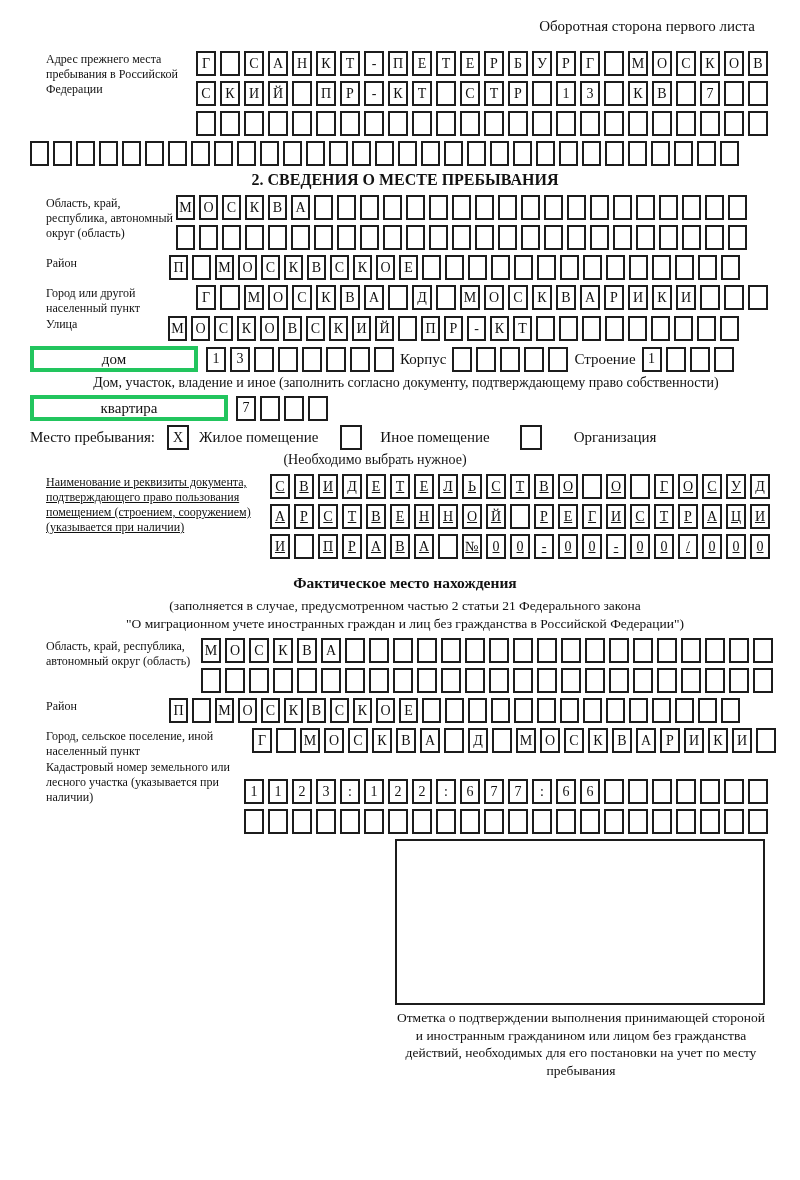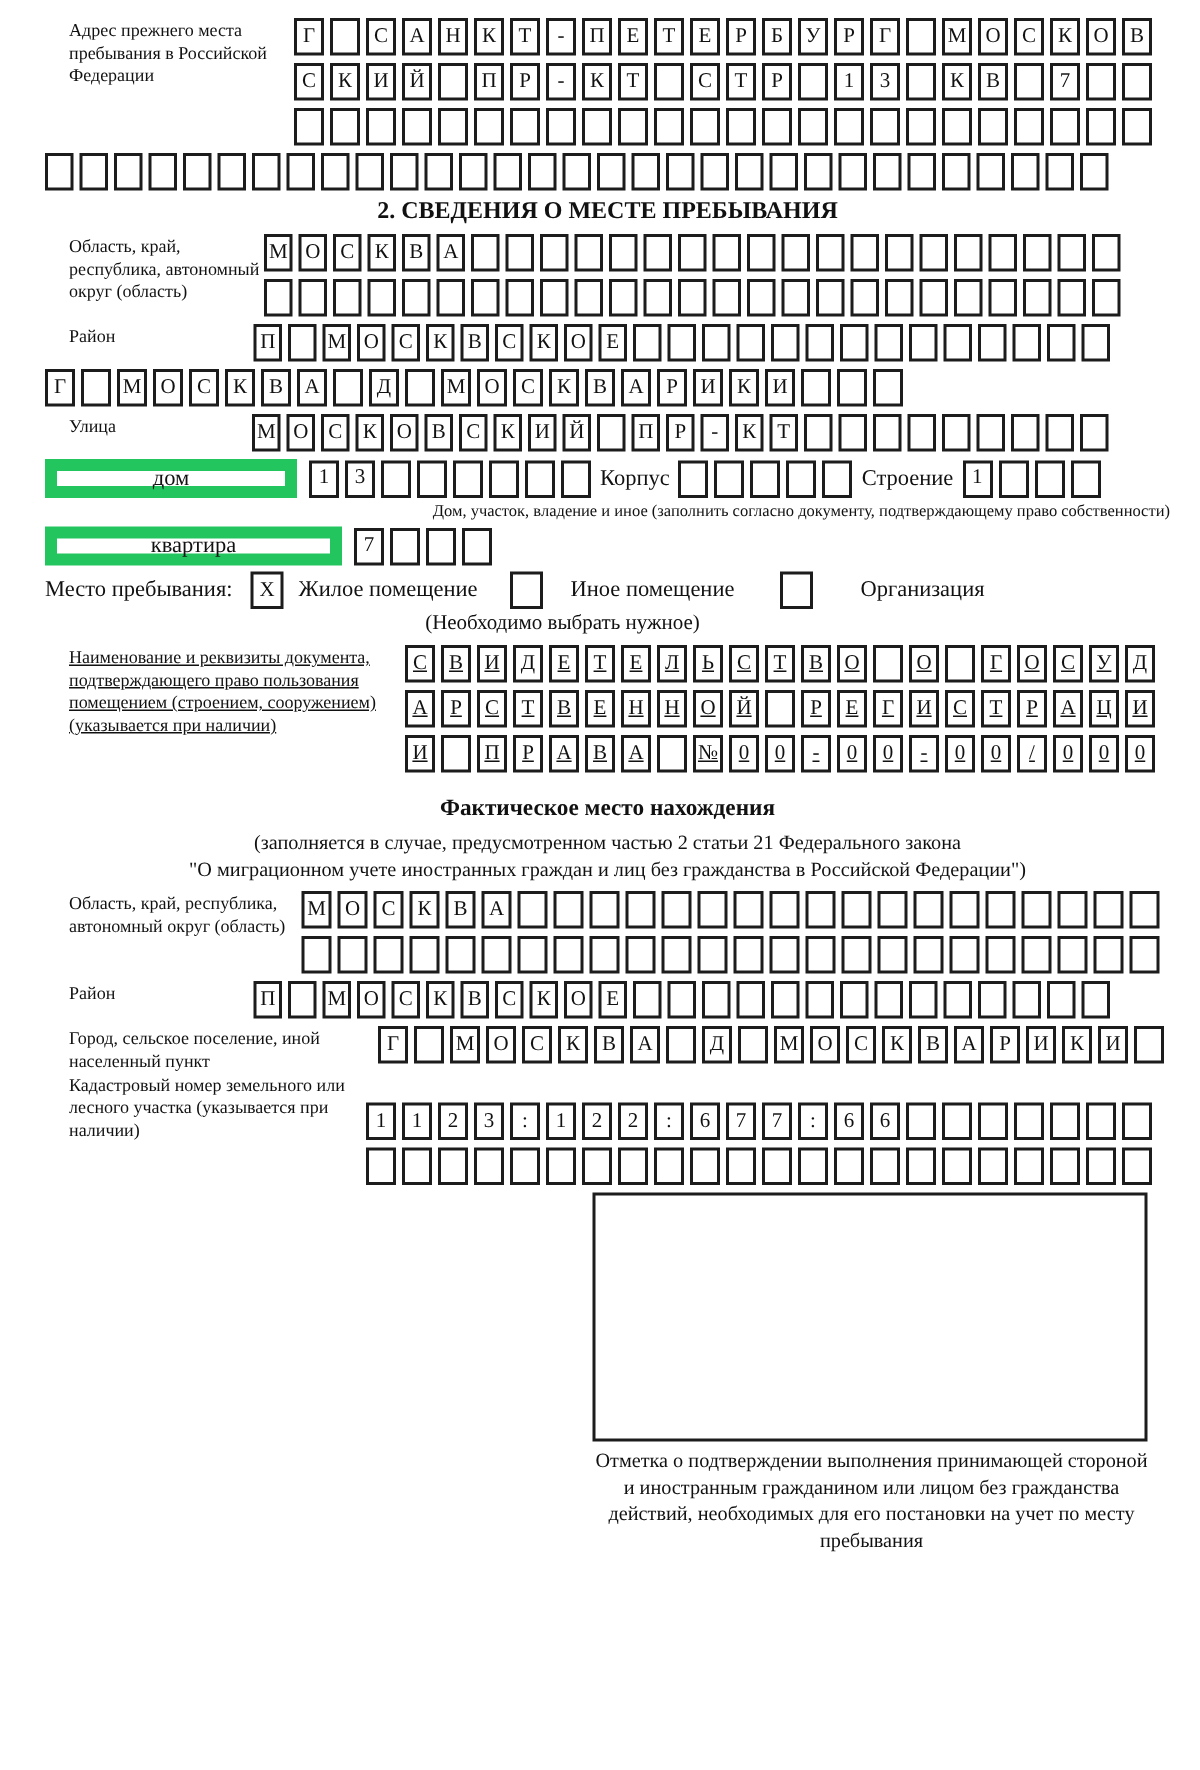--- a/index.html
+++ b/index.html
@@ -17,26 +17,26 @@
     font-size:14px;line-height:1;background:#fff;
   }
   .cell.slim{width:19px;}
   
   .fieldblock{display:flex;align-items:flex-start;}
   .flabel{flex:none;font-size:12px;line-height:1.25;padding-top:1px;margin-left:16px;}
   .fcells{flex:1;min-width:0;}
   .w150{width:150px;} .w130{width:130px;} .w123{width:123px;} .w122{width:122px;}
   .w224{width:224px;} .w155{width:155px;} .w206{width:206px;} .w198{width:198px;}
   .caption{font-size:13.5px;text-align:center;margin:0 0 4px 0;}
-  .caption-left{font-size:11px;text-align:right;margin:0 0 4px 2px;}
+  .caption-left{font-size:14px;text-align:center;margin:0 0 4px 2px;}
   .sec-title{font-size:16px;font-weight:bold;text-align:center;margin:4px 0 6px 0;}
   
   .inline-row{display:flex;align-items:center;margin-bottom:3px;}
   .wide-box{
-    flex:none;box-sizing:border-box;border:8px solid #22c55e;height:26px;
+    flex:none;box-sizing:border-box;border:4px solid #22c55e;height:26px;
     display:flex;align-items:center;justify-content:center;font-size:15px;background:#fff;
   }
   .wb-dom{width:168px;margin-right:8px;}
   .wb-kv{width:198px;margin-right:8px;}
   .inline-label{font-size:15px;margin:0 6px;}
   
   .mesto-row{display:flex;align-items:center;margin:4px 0 2px 0;font-size:15px;}
   .cb{
     flex:none;width:22px;height:25px;box-sizing:border-box;border:2px solid #1c1c1c;
     display:flex;align-items:center;justify-content:center;font-size:14px;background:#fff;
@@ -47,20 +47,21 @@
   
   .mark-wrap{margin-left:365px;width:372px;}
   .mark-box{width:370px;height:166px;border:2px solid #1c1c1c;box-sizing:border-box;background:#fff;}
   .mark-cap{font-size:13.5px;text-align:center;line-height:1.3;margin-top:4px;} .mt4{margin-top:4px;text-decoration:underline;}
 </style>
 </head>
 <body>
 
 <div class="page">
 
+  <div class="hdr-note">Оборотная сторона первого листа</div>
 
   <div class="fieldblock">
     <div class="flabel w150">Адрес прежнего места пребывания в Российской Федерации</div>
     <div class="fcells">
       <div class="cellrow">
           <span class="cell">Г</span>
           <span class="cell"></span>
           <span class="cell">С</span>
           <span class="cell">А</span>
           <span class="cell">Н</span>
@@ -261,20 +262,21 @@
           <span class="cell slim"></span>
           <span class="cell slim"></span>
           <span class="cell slim"></span>
           <span class="cell slim"></span>
           <span class="cell slim"></span>
         </div>
     </div>
   </div>
 
   <div class="fieldblock">
+    <div class="flabel w150">Город или другой населенный пункт</div>
     <div class="fcells">
       <div class="cellrow">
           <span class="cell">Г</span>
           <span class="cell"></span>
           <span class="cell">М</span>
           <span class="cell">О</span>
           <span class="cell">С</span>
           <span class="cell">К</span>
           <span class="cell">В</span>
           <span class="cell">А</span>

